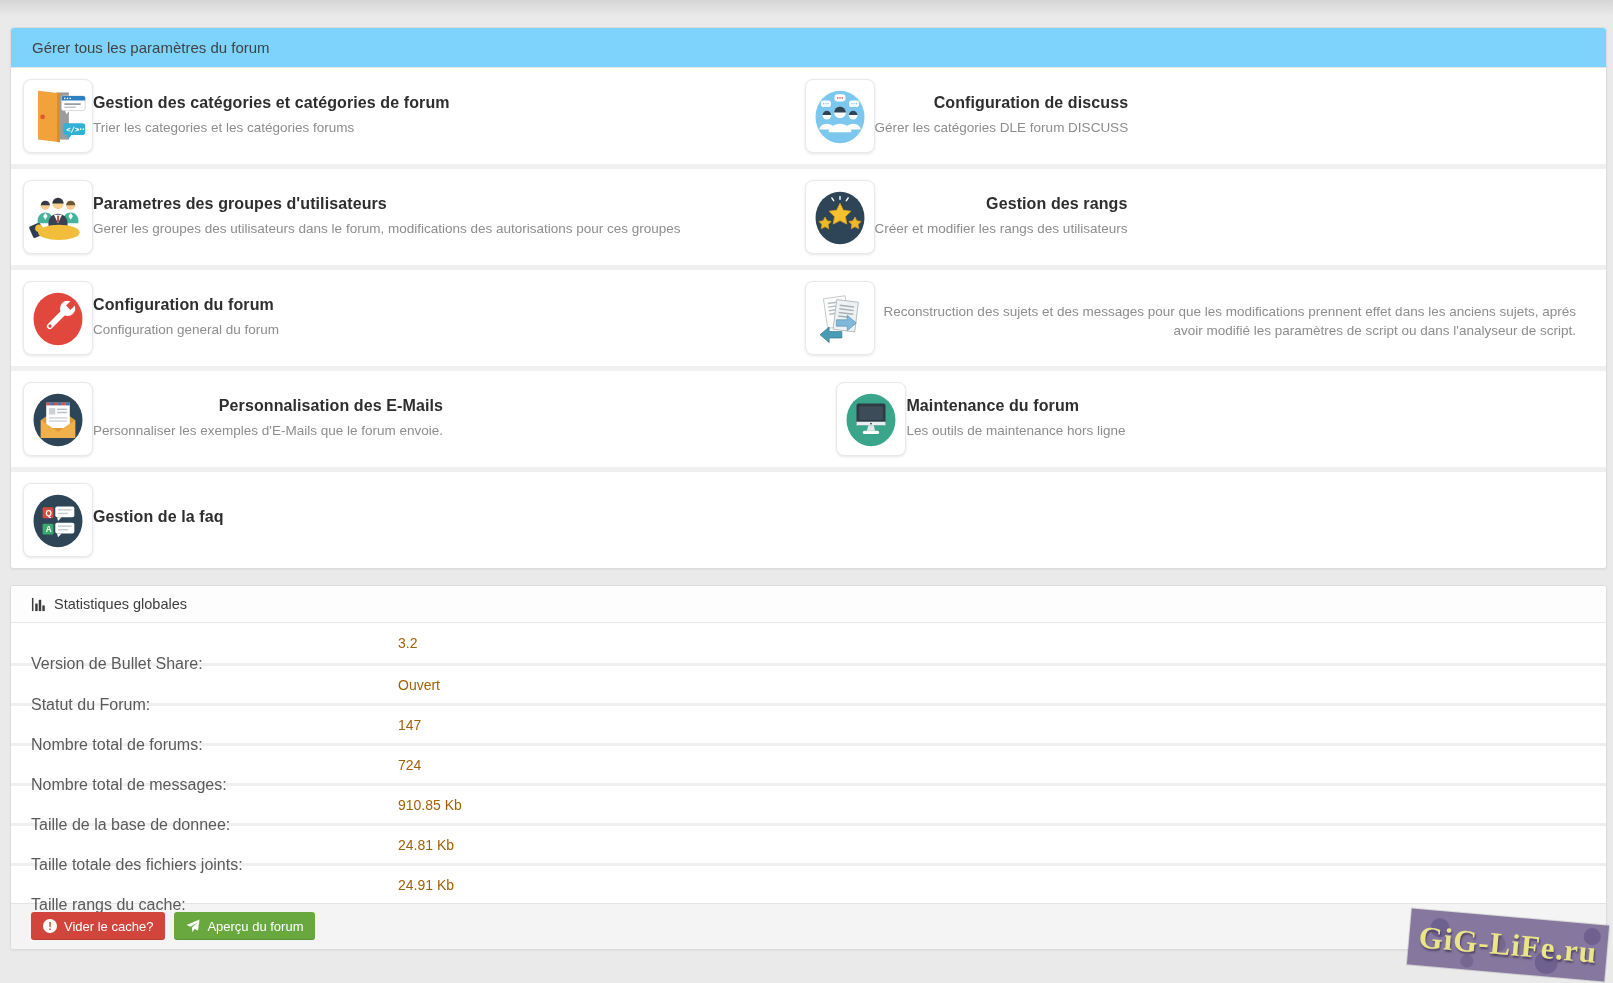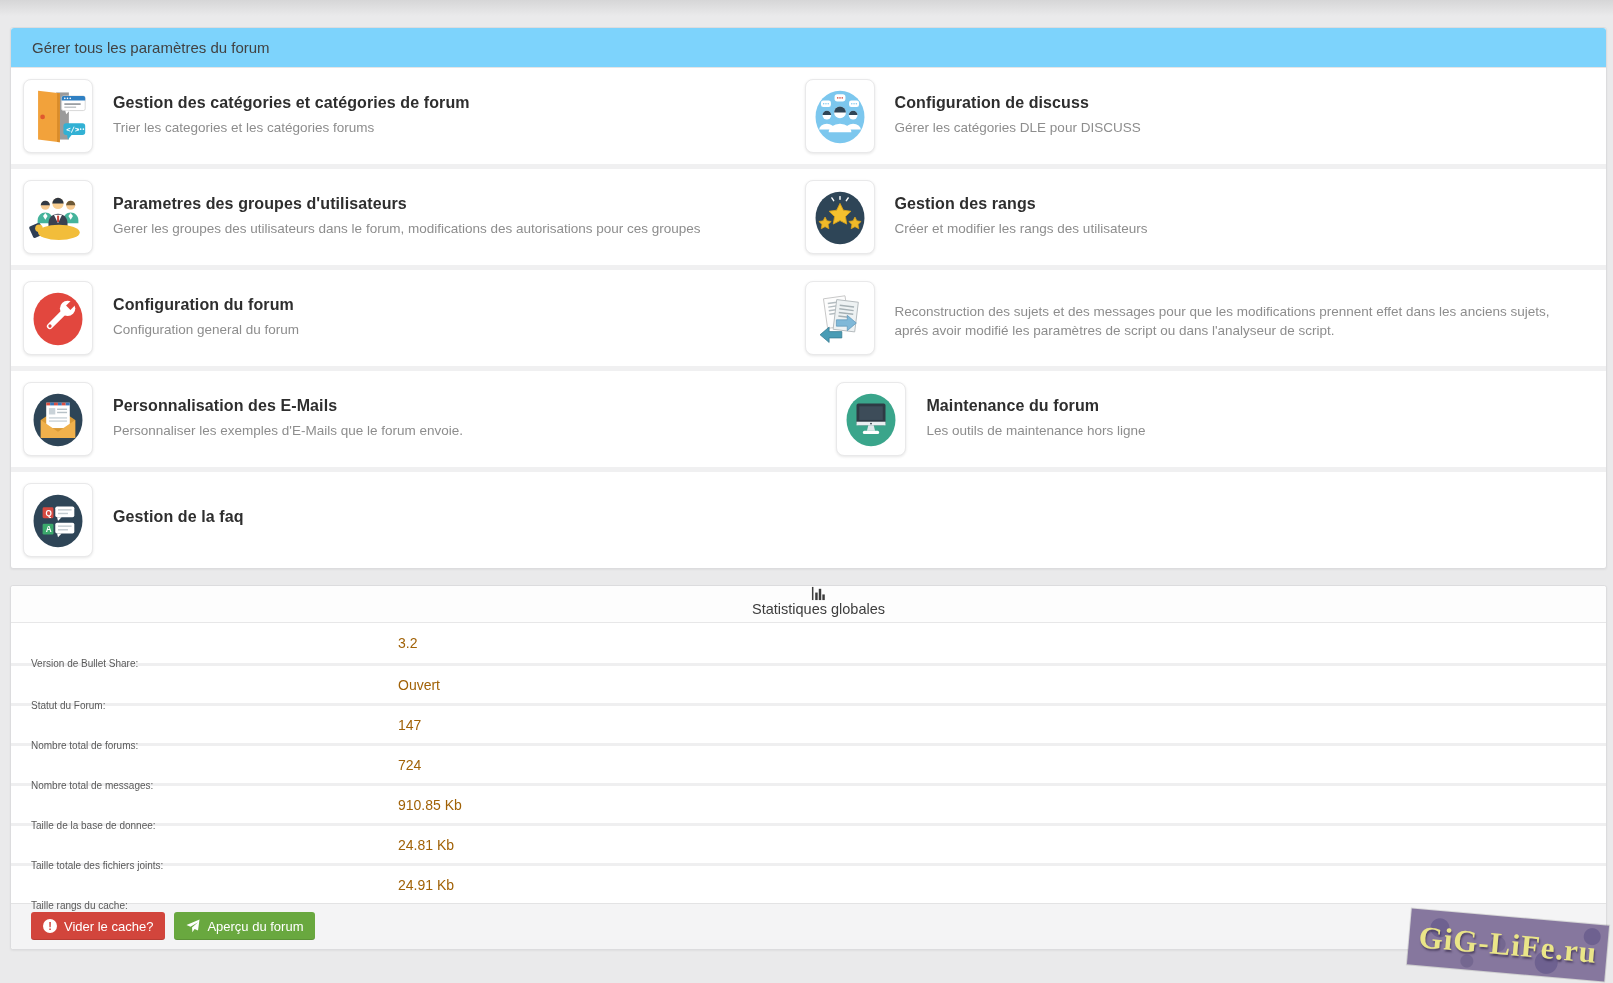--- a/index.html
+++ b/index.html
@@ -28,38 +28,38 @@
     font-size:15px; color:#424242; border-bottom:1px solid #e5e5e6;
     background:#7dd3fc; border-radius:3px 3px 0 0;
   }
   
   .items-row { display:flex; min-height:96px; }
   .items-row + .items-row { border-top:5px solid #f0f0f1; }
   .item-cell {
     display:flex; align-items:center; padding:11px 30px 11px 12px; cursor:pointer;
   }
   .item-cell.left  { flex:0 0 49%; }
-  .item-cell.right { flex:0 0 51%; }
+  .item-cell.right { flex:0 0 51%;text-align:right; }
   .icon-card {
     flex:0 0 70px; height:74px; background:#fff; border:1px solid #e9e9ea;
     border-radius:8px; box-shadow:0 1px 3px rgba(0,0,0,.10);
     display:flex; align-items:center; justify-content:center;
   }
-  .item-text { margin-left:20px; }
+  .item-text { }
   .item-title { font-size:16px; font-weight:600; color:#2e2e2e; letter-spacing:.1px; }
   .item-desc { font-size:13.5px; color:#8d8d8d; margin-top:7px; line-height:1.35; }
   
   .stats-header {
-    height:37px; display:flex; align-items:center; gap:0; padding-left:20px;
+    height:37px; display:flex; align-items:center; gap:8px; padding-left:20px;
     font-size:14.5px; color:#3d3d3d; background:#fdfdfd;
-    border-bottom:1px solid #e7e7e8; border-radius:3px 3px 0 0;flex-direction:column;
+    border-bottom:1px solid #e7e7e8; border-radius:3px 3px 0 0;
   }
   .stat-row { display:flex; align-items:center; height:40px; background:#fff; }
   .stat-row + .stat-row { border-top:3px solid #efeff0; }
-  .stat-label { flex:0 0 387px; padding-left:20px; font-size:10px; color:#5a5a5a;margin-top:41px; }
+  .stat-label { flex:0 0 387px; padding-left:20px; font-size:16px; color:#5a5a5a;margin-top:41px; }
   .stat-value { font-size:14px; color:#a16207; }
   .stats-footer {
     display:flex; gap:9px; padding:8px 0 9px 20px; background:#f4f4f5;
     border-top:1px solid #e3e3e4; border-radius:0 0 3px 3px;
   }
   .btn {
     display:inline-flex; align-items:center; gap:7px; height:28px; padding:0 12px;
     border:none; border-radius:3px; color:#fff; font-size:13px;
     font-family:inherit; cursor:pointer; box-shadow:inset 0 -1px 0 rgba(0,0,0,.12);
   }
@@ -148,21 +148,21 @@
             <circle cx="46.5" cy="31" r="4.8" fill="#fff"></circle>
             <path d="M41.7 31a4.8 4.8 0 0 1 9.6 0z" fill="#2f4556"></path>
             <path d="M38 47a8.5 6.5 0 0 1 17 0z" fill="#fff"></path>
             <circle cx="32" cy="28" r="6.5" fill="#fff"></circle>
             <path d="M25.5 28a6.5 6.5 0 0 1 13 0z" fill="#2f4556"></path>
             <path d="M19.5 50a12.5 9.5 0 0 1 25 0z" fill="#fff"></path>
           </svg>
         </div>
         <div class="item-text">
           <div class="item-title">Configuration de discuss</div>
-          <div class="item-desc">Gérer les catégories DLE pour DISCUSS</div>
+          <div class="item-desc">Gérer les catégories DLE forum DISCUSS</div>
         </div>
       </div>
     </div>
 
     <div class="items-row">
       <div class="item-cell left">
         <div class="icon-card">
           <svg width="58" height="60" viewBox="0 0 64 64">
             <rect x="2" y="40" width="13" height="14" rx="2" fill="#2e3d54" transform="rotate(-24 8 47)"></rect>
             <circle cx="18" cy="19" r="5" fill="#f6c98f"></circle>

